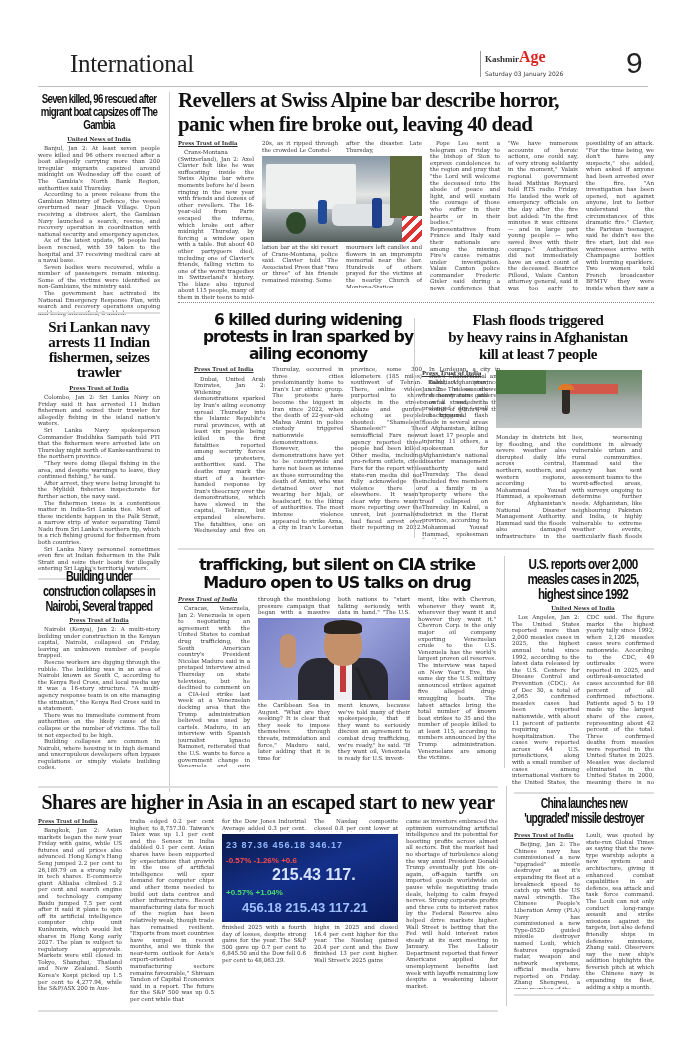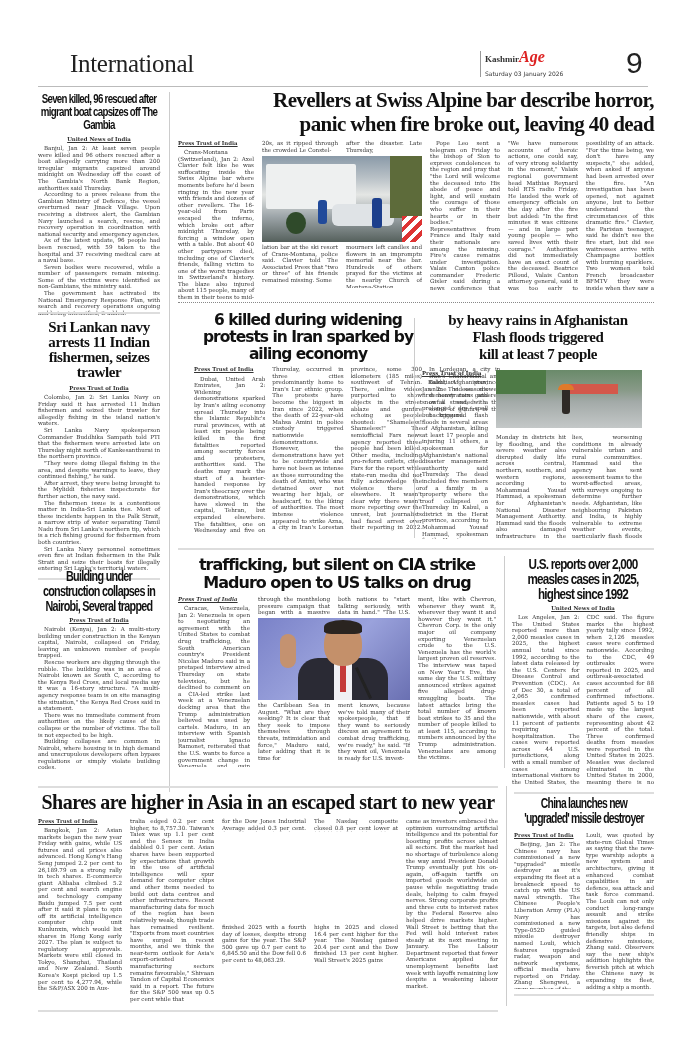--- a/index.html
+++ b/index.html
@@ -20,42 +20,42 @@
 .dotrule{position:absolute;height:0;border-top:1.5px dotted #888}
 .photo{position:absolute;overflow:hidden}
 </style>
 </head>
 <body>
 
 <div class="abs" style="left:38px;top:48px;width:610px;height:40px;">
   <div class="abs" style="left:0;top:2px;font-family:'Liberation Serif',serif;font-size:25px;color:#222;letter-spacing:-0.3px;margin-left:32px;">International</div>
   <div class="abs" style="left:442px;top:3px;width:1px;height:26px;background:#999;"></div>
   <div class="abs" style="left:447px;top:0px;font-family:'Liberation Serif',serif;font-weight:bold;">
-    <span style="font-size:9px;color:#333;">Kashmir</span><span style="font-size:16px;color:#d22;font-style:italic;">Age</span>
+    <span style="font-size:9px;color:#333;">Kashmir</span><span style="font-size:16px;color:#d22;">Age</span>
   </div>
   <div class="abs" style="left:447px;top:22px;font-family:'DejaVu Sans',sans-serif;font-size:6px;color:#333;">Saturday 03 January 2026</div>
   <div class="abs" style="left:588px;top:-2px;font-family:'Liberation Sans',sans-serif;font-size:30px;color:#222;">9</div>
 </div>
 <div class="abs" style="left:38px;top:86px;width:610px;height:1px;background:#bbb;"></div>
 
 <div class="abs" style="left:38px;top:92px;width:122px;">
   <div class="hl-cond" style="font-size:13.5px;line-height:13px;text-align:center;transform:scaleX(0.72);width:170px;margin-left:-24px;">Seven killed, 96 rescued after migrant boat capsizes off The Gambia</div>
   <div class="byline c" style="margin-top:5px;">United News of India</div>
   <div class="body-text">
     <p>Banjul, Jan 2: At least seven people were killed and 96 others rescued after a boat allegedly carrying more than 200 irregular migrants capsized around midnight on Wednesday off the coast of The Gambia's North Bank Region, authorities said Thursday.</p>
     <p>According to a press release from the Gambian Ministry of Defence, the vessel overturned near Jinack Village. Upon receiving a distress alert, the Gambian Navy launched a search, rescue, and recovery operation in coordination with national security and emergency agencies.</p>
     <p>As of the latest update, 96 people had been rescued, with 59 taken to the hospital and 37 receiving medical care at a naval base.</p>
     <p>Seven bodies were recovered, while a number of passengers remain missing. Some of the victims were identified as non-Gambians, the ministry said.</p>
     <p>The government has activated its National Emergency Response Plan, with search and recovery operations ongoing and being intensified, it added.</p>
   </div>
 </div>
 <div class="hrule" style="left:38px;top:312px;width:122px;"></div>
 <div class="vrule" style="left:169px;top:92px;height:700px;"></div>
 
-<div class="abs hl-serif" style="left:178px;top:88px;width:476px;text-align:right;font-size:21px;line-height:24px;font-family:'Liberation Serif',serif;letter-spacing:-0.6px;">
+<div class="abs hl-serif" style="left:178px;top:88px;width:476px;text-align:left;font-size:21px;line-height:24px;font-family:'Liberation Serif',serif;letter-spacing:-0.6px;">
   <div>Revellers at Swiss Alpine bar describe horror,</div>
   <div>panic when fire broke out, leaving 40 dead</div>
 </div>
 
 <div class="abs" style="left:178px;top:140px;width:476px;height:150px;">
   <div class="abs" style="left:0;top:0;width:76px;">
     <div class="byline">Press Trust of India</div>
     <div class="body-text" style="text-indent:6px;">Crans-Montana (Switzerland), Jan 2: Axel Clavier felt like he was suffocating inside the Swiss Alpine bar where moments before he'd been ringing in the new year with friends and dozens of other revellers. The 16-year-old from Paris escaped the inferno, which broke out after midnight Thursday, by forcing a window open with a table. But about 40 other partygoers died, including one of Clavier's friends, falling victim to one of the worst tragedies in Switzerland's history. The blaze also injured about 115 people, many of them in their teens to mid-</div>
   </div>
   <div class="abs body-text" style="left:84px;top:0;width:76px;height:14px;overflow:hidden;">20s, as it ripped through the crowded Le Constel-</div>
@@ -95,22 +95,22 @@
 <div class="abs" style="left:194px;top:312px;width:228px;">
   <div class="hl-sans" style="font-size:15.5px;line-height:17px;text-align:center;padding:0 6px;">6 killed during widening protests in Iran sparked by ailing economy</div>
   <div class="cols3 body-text" style="margin-top:3px;height:168px;column-fill:auto;">
     <div class="byline">Press Trust of India</div>
     <div style="text-indent:6px;">Dubai, United Arab Emirates, Jan 2: Widening demonstrations sparked by Iran's ailing economy spread Thursday into the Islamic Republic's rural provinces, with at least six people being killed in the first fatalities reported among security forces and protesters, authorities said. The deaths may mark the start of a heavier-handed response by Iran's theocracy over the demonstrations, which have slowed in the capital, Tehran, but expanded elsewhere. The fatalities, one on Wednesday and five on Thursday, occurred in three cities predominantly home to Iran's Lur ethnic group. The protests have become the biggest in Iran since 2022, when the death of 22-year-old Mahsa Amini in police custody triggered nationwide demonstrations. However, the demonstrations have yet to be countrywide and have not been as intense as those surrounding the death of Amini, who was detained over not wearing her hijab, or headscarf, to the liking of authorities. The most intense violence appeared to strike Azna, a city in Iran's Lorestan province, some 300 kilometers (185 miles) southwest of Tehran. There, online videos purported to show objects in the street ablaze and gunfire echoing as people shouted: "Shameless! Shameless!" The semiofficial Fars news agency reported three people had been killed. Other media, including pro-reform outlets, cited Fars for the report while state-run media did not fully acknowledge the violence there or elsewhere. It wasn't clear why there wasn't more reporting over the unrest, but journalists had faced arrest over their reporting in 2022. In Lordegan, a city in Iran's Chaharmahal and Bakhtiari province, online videos showed demonstrators gathered on a street, with the sound of gunfire in the background.</div>
   </div>
 </div>
 <div class="vrule" style="left:414px;top:318px;height:220px;"></div>
 
 <div class="abs hl-serif" style="left:422px;top:312px;width:232px;text-align:center;font-size:15px;line-height:17px;font-family:'Liberation Serif',serif;letter-spacing:-0.4px;">
+  <div>Flash floods triggered</div>
   <div>by heavy rains in Afghanistan</div>
-  <div>Flash floods triggered</div>
   <div>kill at least 7 people</div>
 </div>
 <div class="abs" style="left:422px;top:370px;width:232px;height:172px;">
   <div class="abs" style="left:0;top:0;width:66px;">
     <div class="byline">Press Trust of India</div>
     <div class="body-text" style="text-indent:6px;height:160px;overflow:hidden;">Kabul, Afghanistan, Jan 2: The season's first heavy rains and snowfall ended a prolonged dry spell but triggered flash floods in several areas of Afghanistan, killing at least 17 people and injuring 11 others, a spokesman for Afghanistan's national disaster management authority said Thursday. The dead included five members of a family in a property where the roof collapsed on Thursday in Kabul, a district in the Herat province, according to Mohammad Yousaf Hammad, spokesman for the Herat governor. Two of the victims were children. Most of the casualties have occurred since</div>
   </div>
   <div class="photo" style="left:74px;top:0;width:146px;height:58px;background:linear-gradient(180deg,#6a8a6a 0%,#889a88 35%,#a3aaa8 55%,#c4c8c8 100%);">
     <div class="abs" style="left:0;top:0;width:50px;height:24px;background:#4e7a46;"></div>
     <div class="abs" style="left:72px;top:14px;width:50px;height:10px;background:#d4584a;"></div>
@@ -170,20 +170,27 @@
 
 <div class="abs hl-serif" style="left:38px;top:790px;width:460px;text-align:center;font-size:20px;line-height:24px;font-family:'Liberation Serif',serif;letter-spacing:-0.5px;">Shares are higher in Asia in an escaped start to new year</div>
 <div class="abs" style="left:38px;top:818px;width:460px;height:190px;">
   <div class="abs" style="left:0;top:0;width:84px;">
     <div class="byline">Press Trust of India</div>
     <div class="body-text" style="text-indent:6px;height:180px;overflow:hidden;">Bangkok, Jan 2: Asian markets began the new year Friday with gains, while US futures and oil prices also advanced. Hong Kong's Hang Seng jumped 2.2 per cent to 26,189.79 on a strong rally in tech shares. E-commerce giant Alibaba climbed 5.2 per cent and search engine and technology company Baidu jumped 7.5 per cent after it said it plans to spin off its artificial intelligence computer chip unit Kunlunxin, which would list shares in Hong Kong early 2027. The plan is subject to regulatory approvals. Markets were still closed in Tokyo, Shanghai, Thailand and New Zealand. South Korea's Kospi picked up 1.5 per cent to 4,277.94, while the S&amp;P/ASX 200 in Aus-</div>
   </div>
   <div class="abs body-text" style="left:92px;top:0;width:84px;height:186px;overflow:hidden;">tralia edged 0.2 per cent higher, to 8,757.30. Taiwan's Taiex was up 1.1 per cent and the Sensex in India dabbled 0.1 per cent. Asian shares have been supported by expectations that growth in the use of artificial intelligence will spur demand for computer chips and other items needed to build out data centres and other infrastructure. Recent manufacturing data for much of the region has been relatively weak, though trade has remained resilient. "Exports from most countries have surged in recent months, and we think the near-term outlook for Asia's export-oriented manufacturing sectors remains favourable," Shivaan Tandon of Capital Economics said in a report. The future for the S&amp;P 500 was up 0.5 per cent while that</div>
   <div class="abs body-text" style="left:184px;top:0;width:84px;height:14px;overflow:hidden;">for the Dow Jones Industrial Average added 0.3 per cent. On Wednesday, US stocks</div>
   <div class="abs body-text" style="left:276px;top:0;width:84px;height:14px;overflow:hidden;">The Nasdaq composite closed 0.8 per cent lower at 23,242.10. The S&amp;P 500 set 39 record</div>
+  <div class="photo" style="left:184px;top:16px;width:176px;height:88px;background:linear-gradient(160deg,#0a1a4a 0%,#14308a 45%,#0a1a5a 100%);font-family:'Liberation Sans',sans-serif;font-weight:bold;">
+    <div class="abs" style="left:4px;top:6px;color:#8fb6ff;font-size:9px;letter-spacing:1px;">23 87.36 456.18 346.17</div>
+    <div class="abs" style="left:4px;top:22px;color:#ff4a4a;font-size:8px;">-0.57% -1.26% +0.6</div>
+    <div class="abs" style="left:50px;top:32px;color:#d8e4ff;font-size:16px;">215.43 117.</div>
+    <div class="abs" style="left:4px;top:54px;color:#4ade6a;font-size:8px;">+0.57% +1.04%</div>
+    <div class="abs" style="left:20px;top:66px;color:#9ec0ff;font-size:13px;">456.18 215.43 117.21</div>
+  </div>
   <div class="abs body-text" style="left:184px;top:106px;width:84px;height:60px;overflow:hidden;">finished 2025 with a fourth day of losses, despite strong gains for the year. The S&amp;P 500 gave up 0.7 per cent to 6,845.50 and the Dow fell 0.6 per cent to 48,063.29.</div>
   <div class="abs body-text" style="left:276px;top:106px;width:84px;height:60px;overflow:hidden;">highs in 2025 and closed 16.4 per cent higher for the year. The Nasdaq gained 20.4 per cent and the Dow finished 13 per cent higher. Wall Street's 2025 gains</div>
   <div class="abs body-text" style="left:368px;top:0;width:92px;height:186px;overflow:hidden;">came as investors embraced the optimism surrounding artificial intelligence and its potential for boosting profits across almost all sectors. But the market had no shortage of turbulence along the way amid President Donald Trump eventually put his on-again, off-again tariffs on imported goods worldwide on pause while negotiating trade deals, helping to calm frayed nerves. Strong corporate profits and three cuts to interest rates by the Federal Reserve also helped drive markets higher. Wall Street is betting that the Fed will hold interest rates steady at its next meeting in January. The Labour Department reported that fewer Americans applied for unemployment benefits last week with layoffs remaining low despite a weakening labour market.</div>
 </div>
 <div class="hrule" style="left:38px;top:1010px;width:460px;"></div>
 <div class="vrule" style="left:506px;top:786px;height:220px;"></div>
 
 <div class="abs" style="left:514px;top:796px;width:140px;">
   <div class="hrule" style="left:0;top:-4px;width:140px;"></div>
   <div class="hl-cond" style="font-size:14px;line-height:15px;text-align:center;transform:scaleX(0.74);width:190px;margin-left:-25px;">

